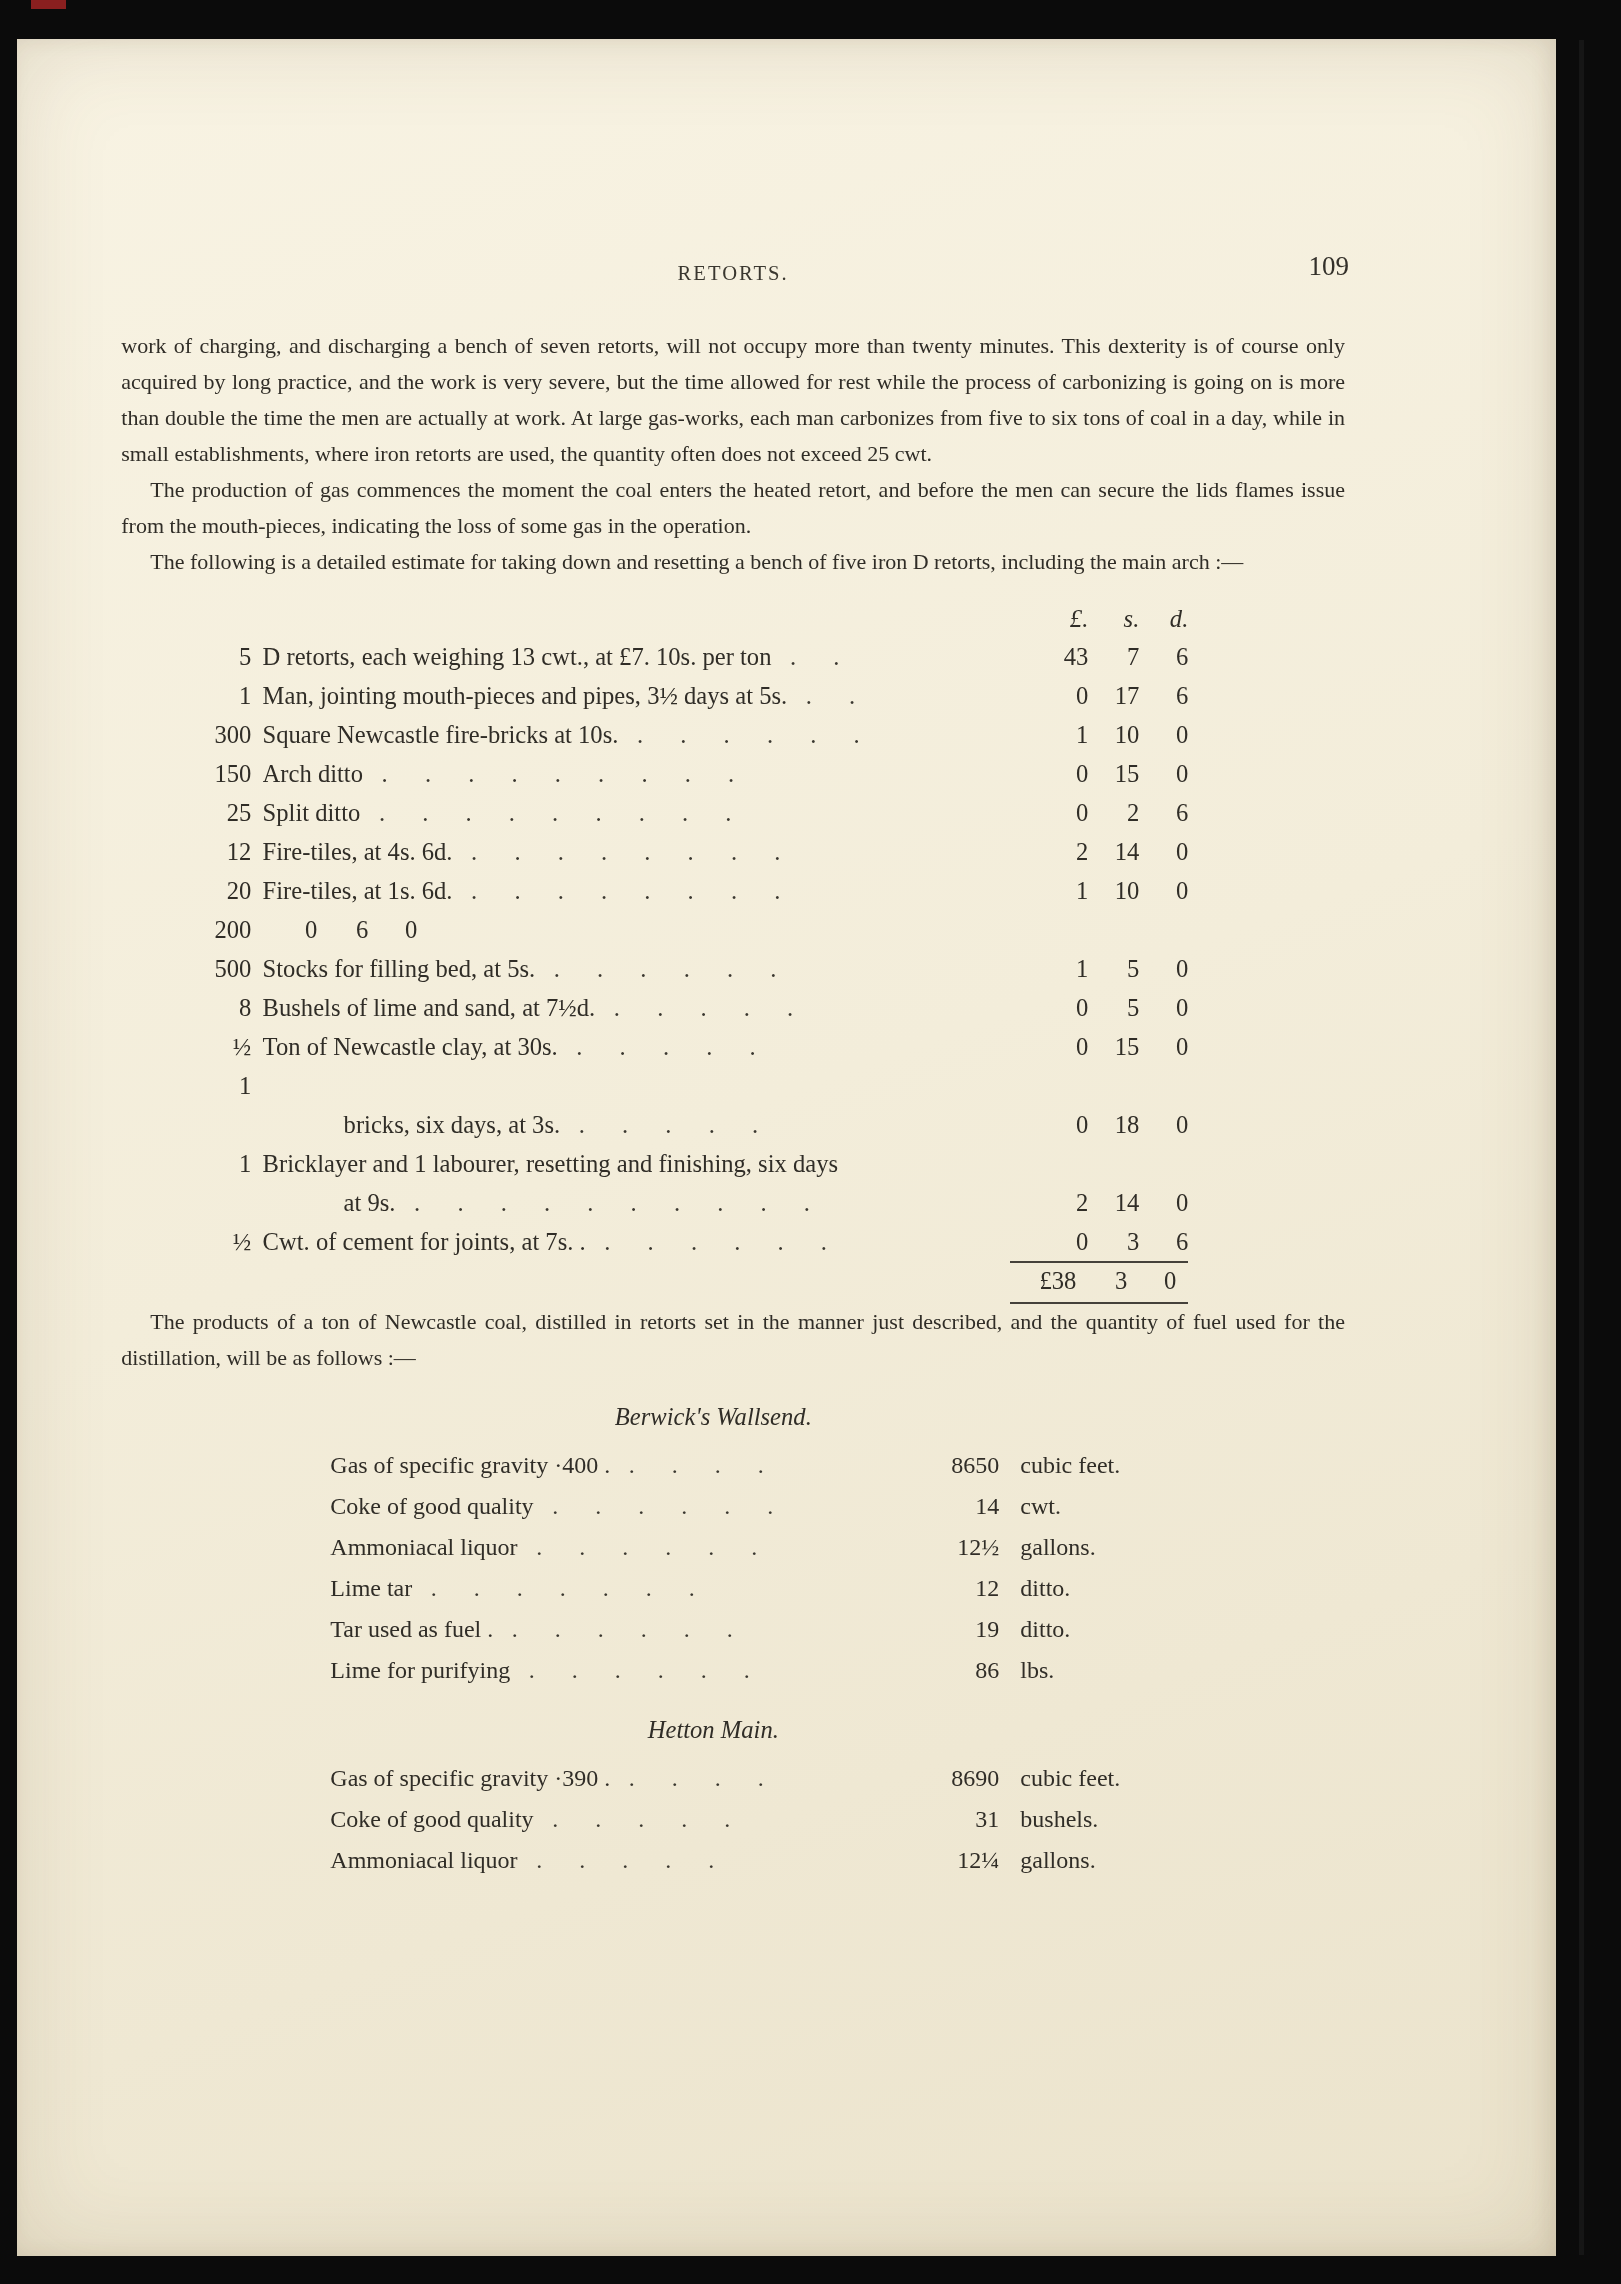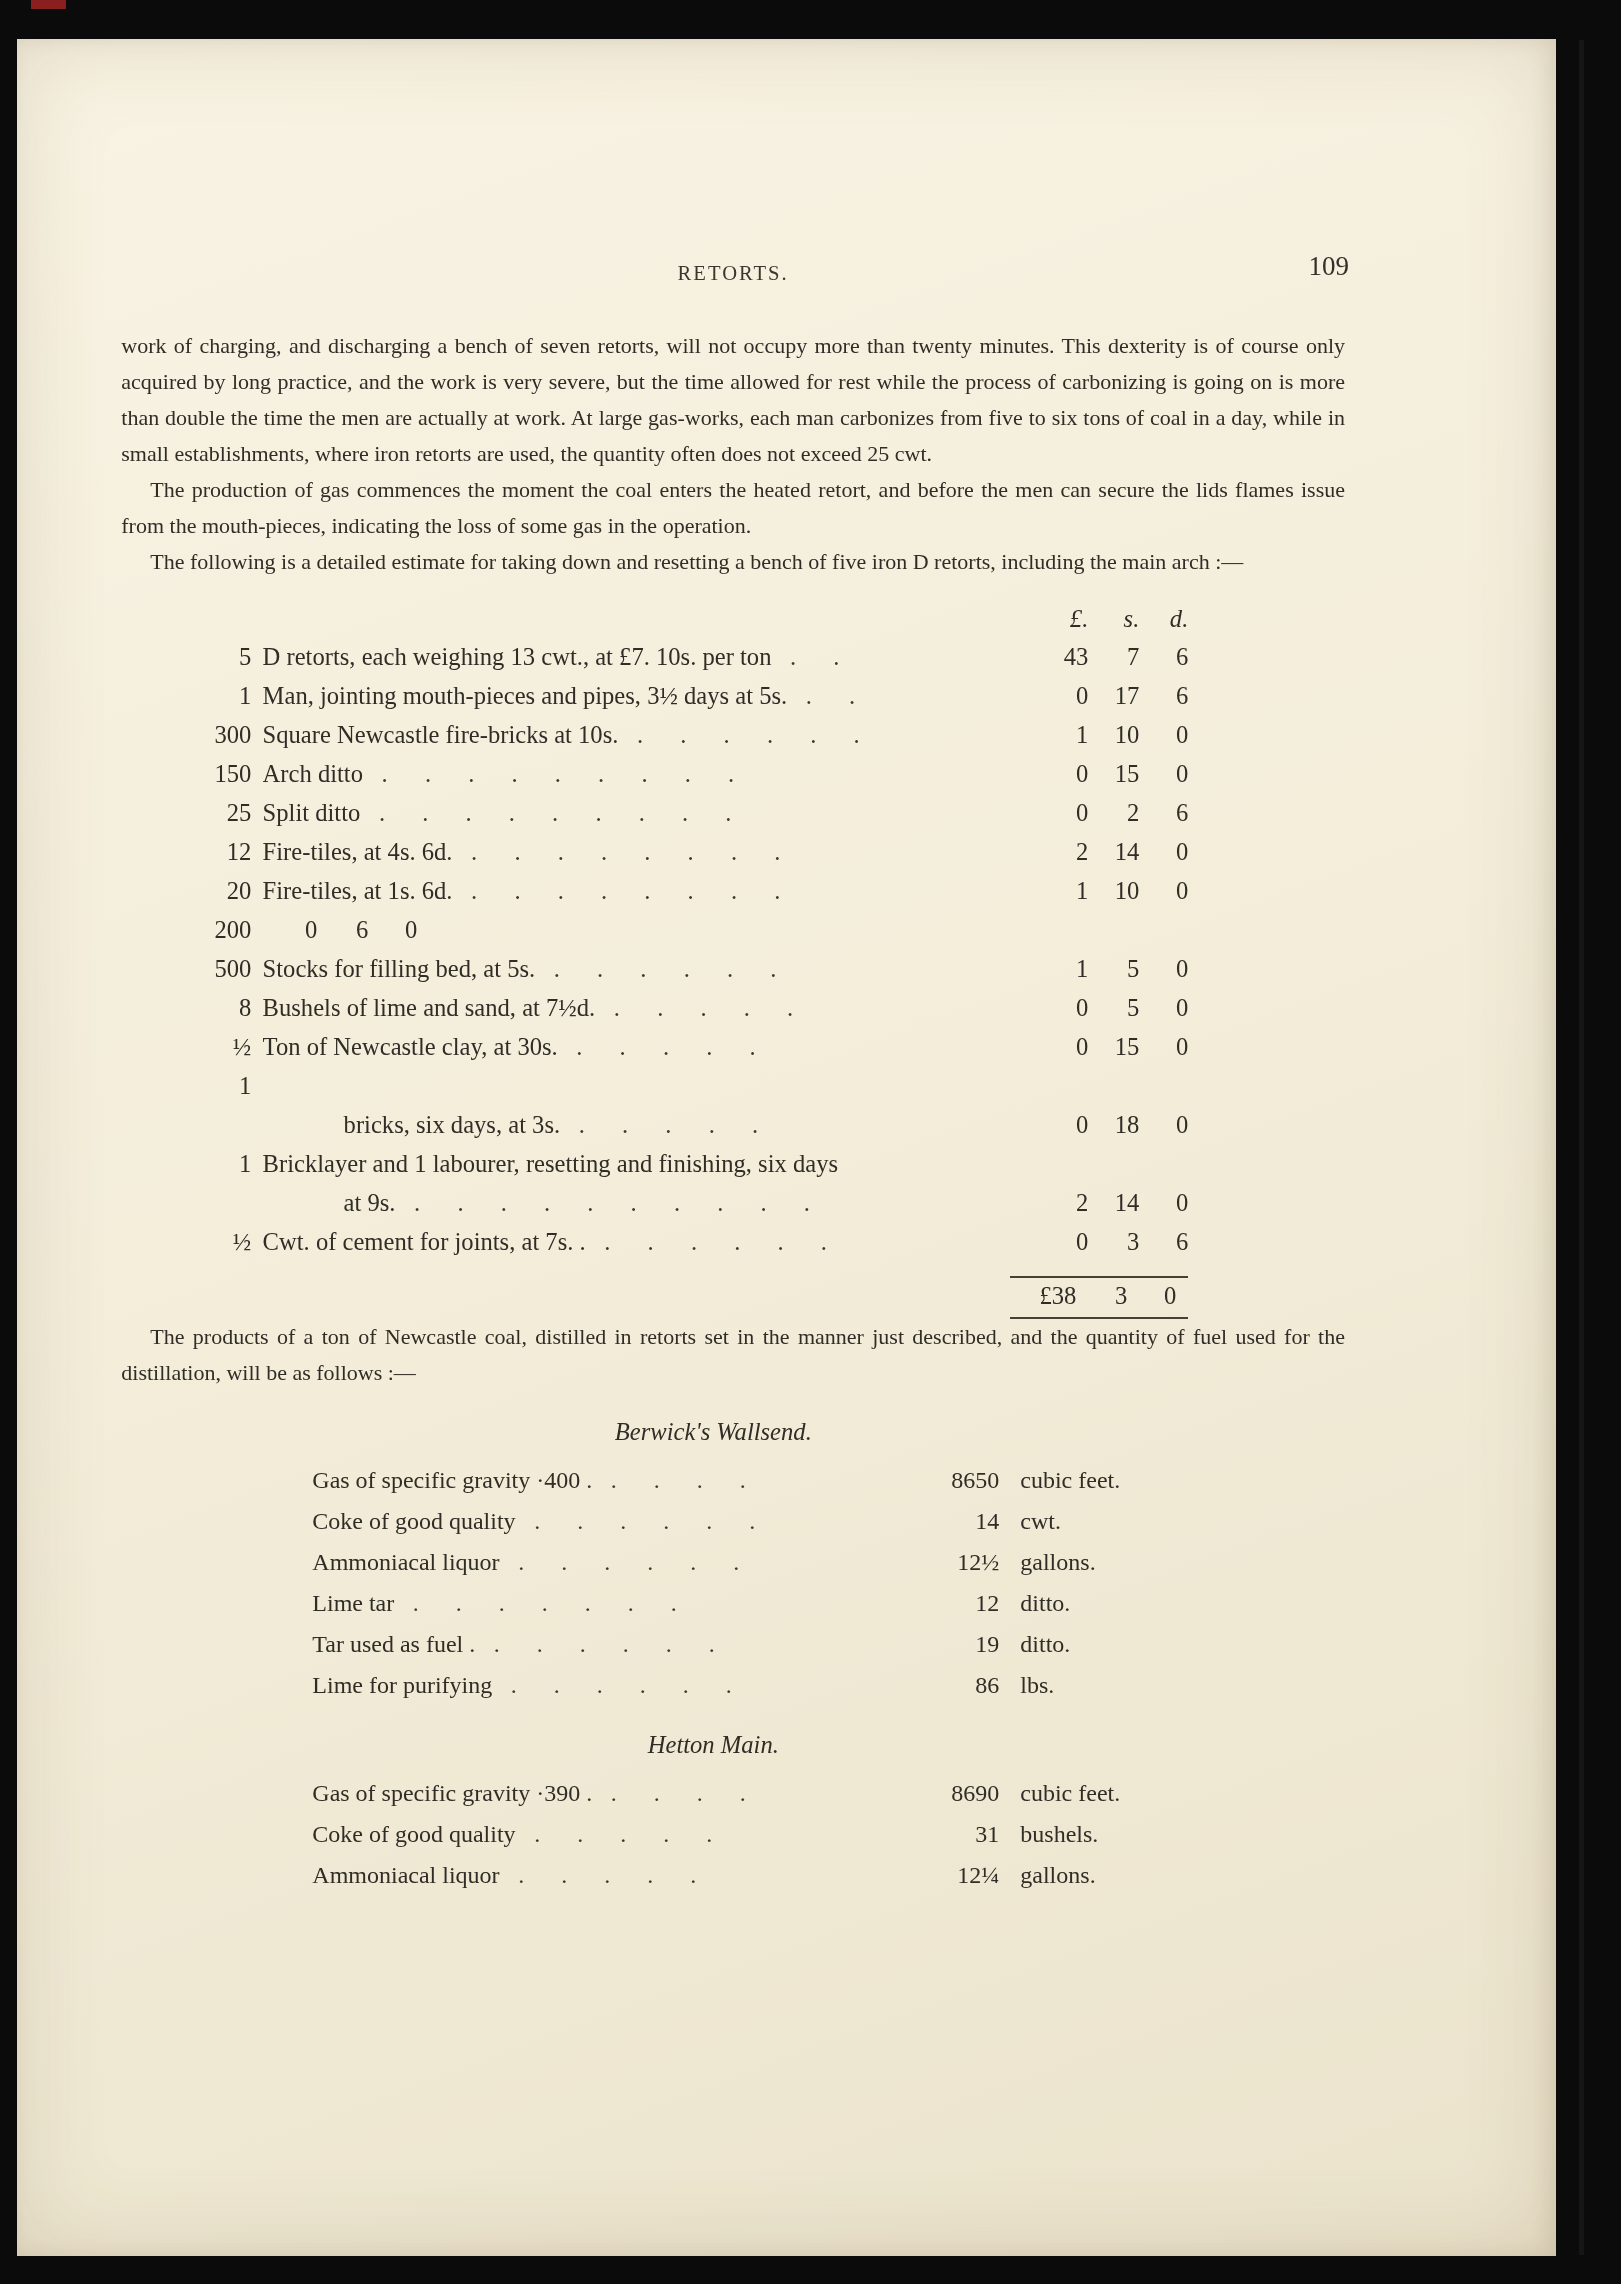--- a/index.html
+++ b/index.html
@@ -34,31 +34,31 @@
   .amt.l { width:66px; } .amt.s { width:51px; } .amt.d { width:49px; }
   .currency-row .amt { font-style:italic; }
 
   .est-row { display:flex; line-height:39px; }
   .qty { width:130px; text-align:right; flex:none; }
   .desc { flex:1; margin-left:11.3px; white-space:nowrap; overflow:hidden; }
   .desc.cont { padding-left:81px; }
   .dots { word-spacing:31px; margin-left:18.6px; color:#3a372f; }
 
   .total-wrap {
-    margin-left:auto; width:174px; margin-top:15px;
+    margin-left:auto; width:174px; margin-top:0;
     border-top:2px solid #45413a; border-bottom:2px solid #45413a;
     padding:4px 4px 6.6px 0;
   }
   .total-wrap .amts { width:166px; }
 
   .products-intro { margin-top:43px; }
 
   .products { margin-left:191px; width:882px; margin-top:20px; font-size:24px; }
   .prod-heading { text-align:center; font-style:italic; font-size:24.6px; line-height:41px; margin:18.6px 0 8px; padding-right:80px; }
-  .prod-row { display:flex; line-height:41px; }
+  .prod-row { display:flex; line-height:41px;margin-left:18px; }
   .plabel { flex:none; }
   .pdots { flex:1; overflow:hidden; white-space:nowrap; word-spacing:31px; padding-left:18.6px; color:#3a372f; }
   .pvalue { width:86px; text-align:right; flex:none; }
   .punit { width:174px; flex:none; padding-left:21px; }
 </style>
 </head>
 <body>
 
 <div class="canvas">
   <div class="red-mark"></div>

